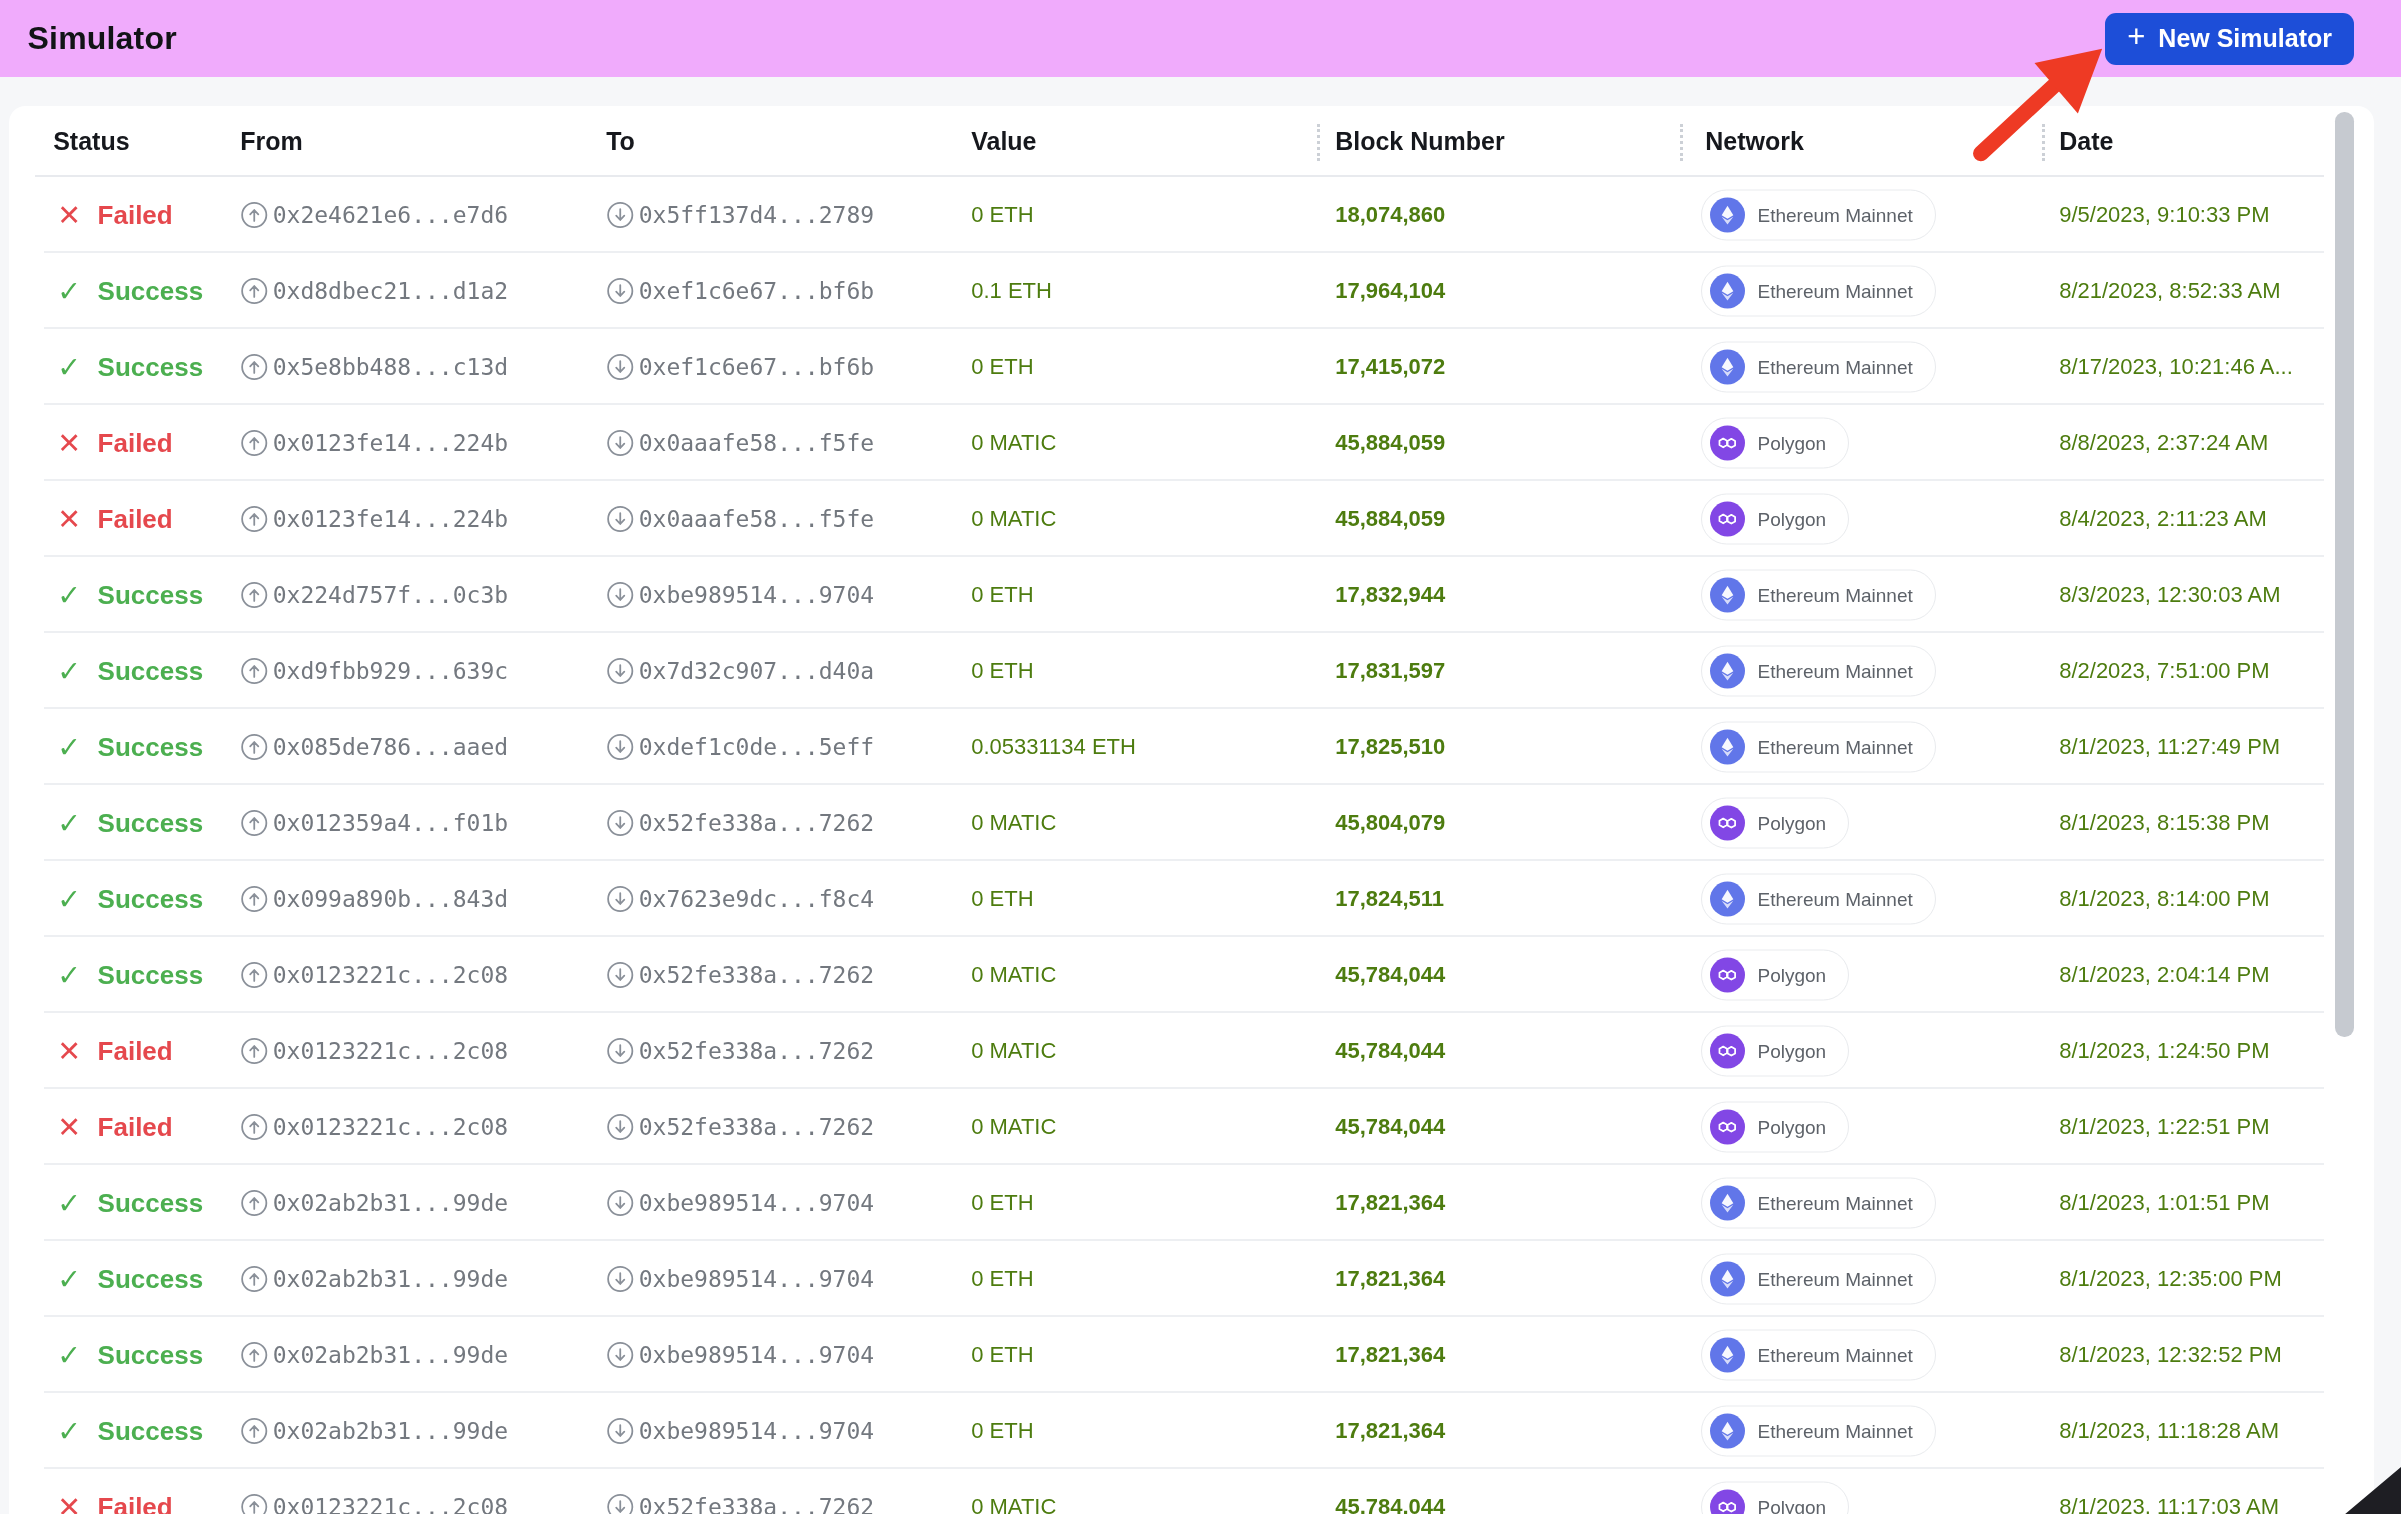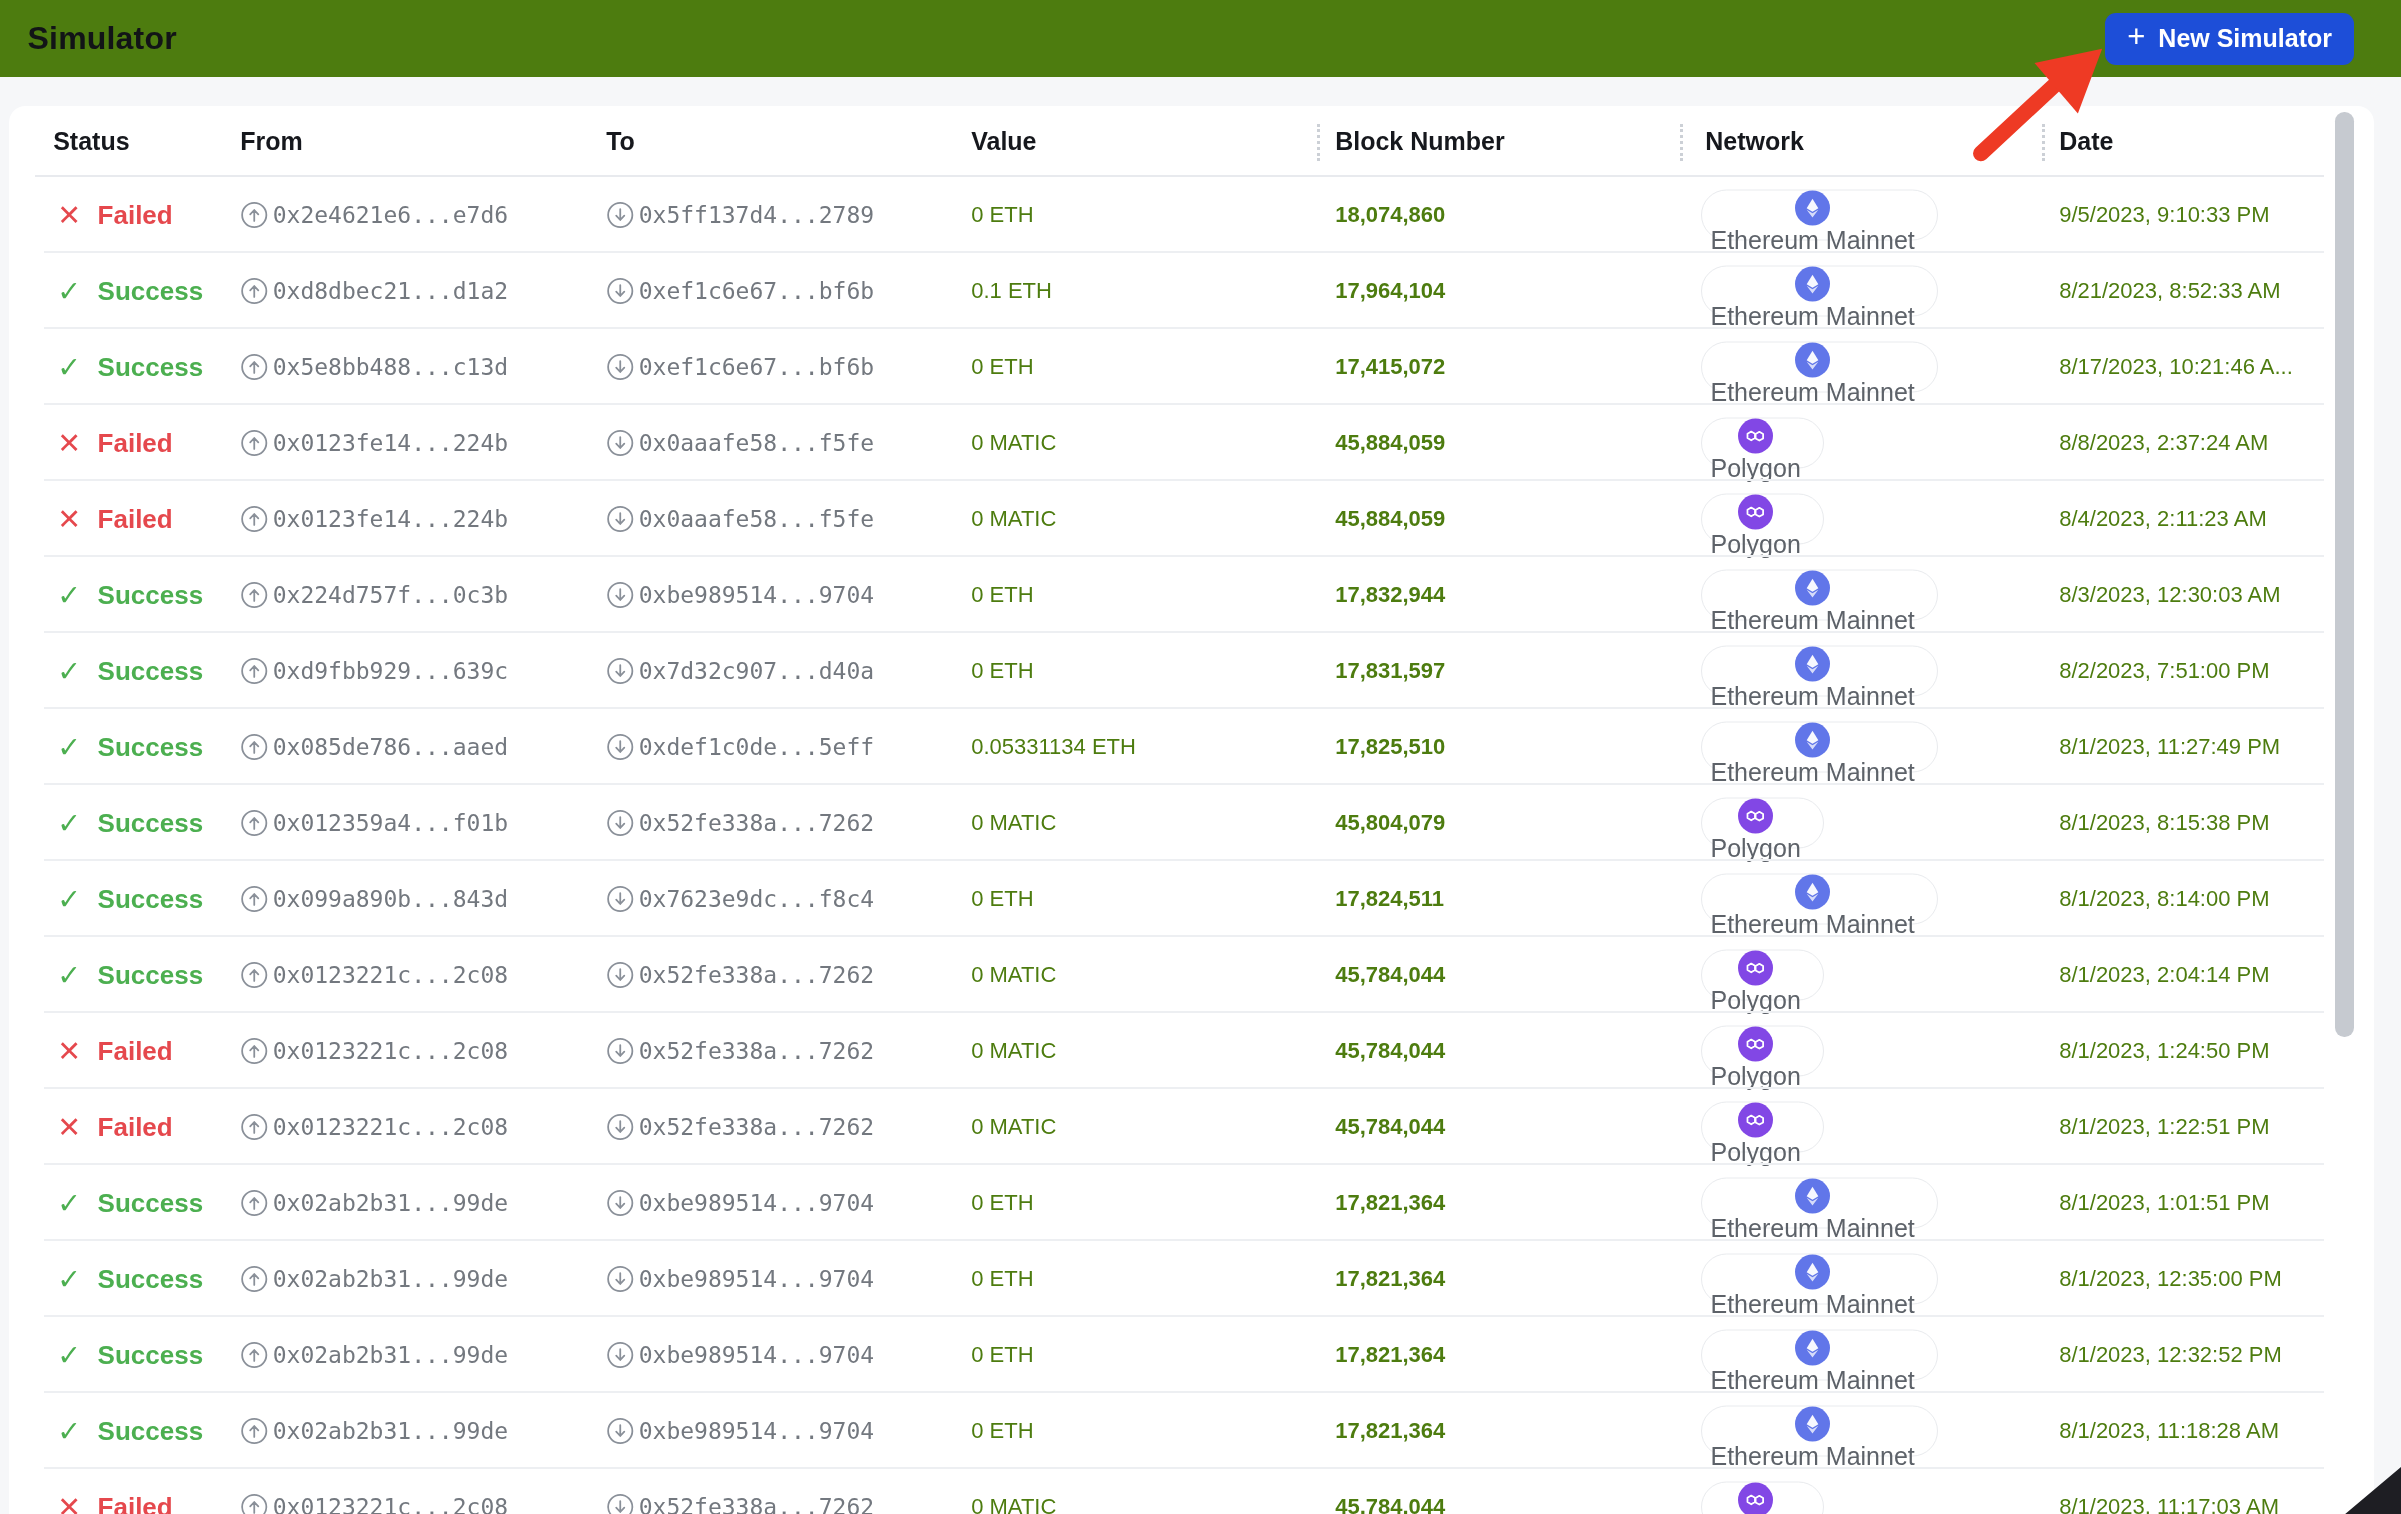--- a/index.html
+++ b/index.html
@@ -7,21 +7,21 @@
   body {
     background:#f6f7f9;
     font-family:"Liberation Sans", sans-serif;
     position:relative;
     --blue:#1d4ed8; --red:#e5484d; --green:#4caf50; --arrow:#ee3a24;
   }
 
   
   .topbar{
     position:absolute; top:0; left:0; right:0; height:77px;
-    background:#4d7c0f; display:flex; align-items:center;
+    background:#f0abfc; display:flex; align-items:center;
     justify-content:space-between; padding:0 47px 0 27.5px;
   }
   .page-title{ font-size:32px; font-weight:700; color:#121417; letter-spacing:0.2px; }
   .new-sim-btn{
     display:flex; align-items:center; gap:13px; height:52px;
     background:var(--blue); color:#fff; border:none; border-radius:11px;
     padding:0 22px; font-family:inherit; font-size:25px; font-weight:600; cursor:pointer;
   }
   .new-sim-btn .plus{ font-size:31px; font-weight:300; line-height:1; transform:translateY(-1.8px); }
 
@@ -66,23 +66,23 @@
   .cell.from{ left:231px; } .cell.to{ left:597px; }
   .cell.from, .cell.to{ display:flex; align-items:center; gap:4px; color:#8a9099; }
   .dir{ width:28.5px; height:28.5px; flex:none; }
   .addr{ font-family:"DejaVu Sans Mono", monospace; font-size:23px; color:#73787f; }
 
   .cell.value{ left:962px; } .cell.block{ left:1326px;font-weight:bold; } .cell.date{ left:2050px; }
   .cell.value, .cell.block, .cell.date{ font-size:22px; color:#4d7c0f; }
 
   .cell.network{ left:1692px; }
   .badge{
-    display:flex; align-items:center; height:51px;
+    display:flex; align-items:center; gap:12px; height:51px;
     padding:0 22px 0 8.3px; border:1.8px solid #e9ebee; border-radius:26px;
-    background:#fff; font-size:25px; color:#5d6269;flex-direction:column;
+    background:#fff; font-size:19px; color:#5d6269;
   }
   .net-ic{
     width:35px; height:35px; border-radius:50%; flex:none;
     display:flex; align-items:center; justify-content:center;
   }
   .net-ic svg{ width:25px; height:25px; display:block; }
   .net-ic .g-poly{ display:none; }
   .net-ic.poly .g-poly{ display:block; }
 
   

